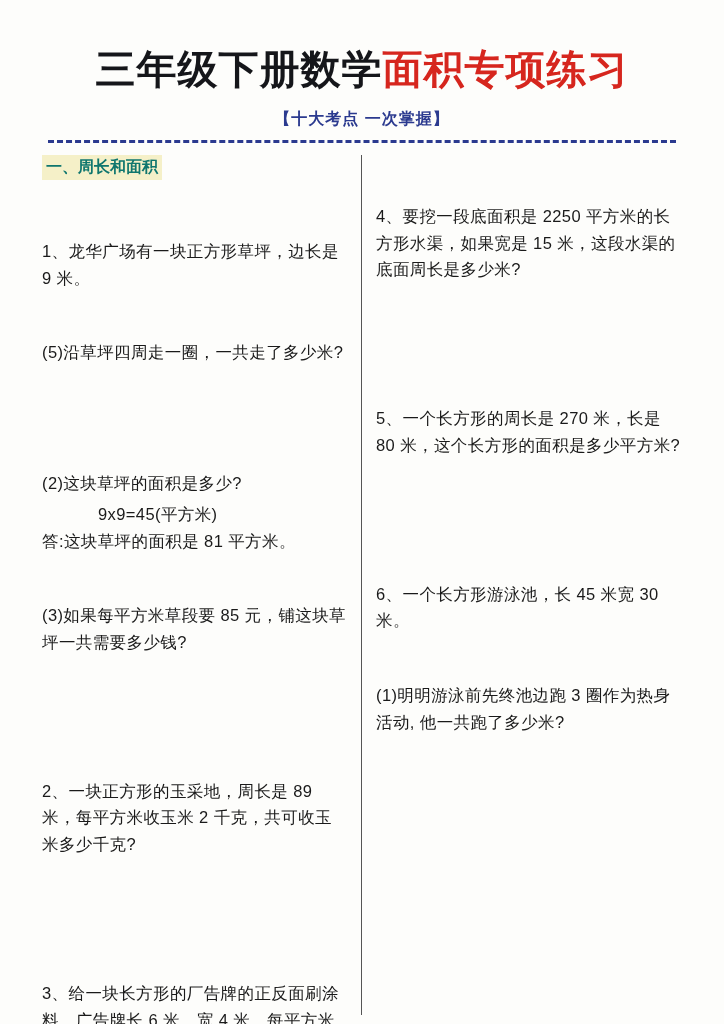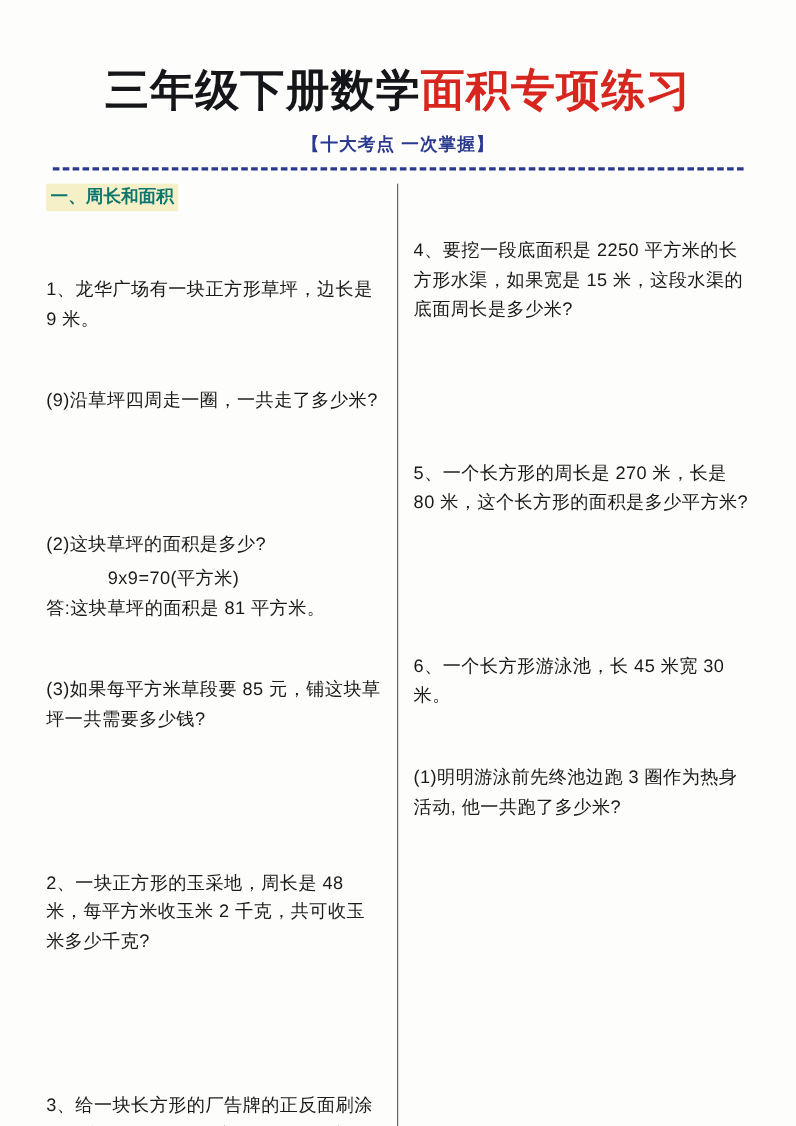--- a/index.html
+++ b/index.html
@@ -12,21 +12,21 @@
     background: #fdfdfb;
     font-family: "Liberation Sans", sans-serif;
     color: #1a1a1a;
     overflow: hidden;
   }
   .page {
     position: relative;
     width: 724px;
     height: 1024px;
     box-sizing: border-box;
-    padding: 12px 28px;
+    padding: 0 28px;
   }
 
   
   .title-row {
     text-align: center;
     padding-top: 42px;
     white-space: nowrap;
   }
   .title-main {
     font-family: "Liberation Serif", serif;
@@ -117,26 +117,26 @@
 
   <div class="divider"></div>
 
   <div class="columns">
 
     <div class="col col-left">
 
       <div class="section-label">一、周长和面积</div>
 
       <div class="q q-gap-sm">1、龙华广场有一块正方形草坪，边长是 9 米。</div>
-      <div class="q q-gap-xl">(9)沿草坪四周走一圈，一共走了多少米?</div>
+      <div class="q q-gap-xl">(5)沿草坪四周走一圈，一共走了多少米?</div>
       <div class="q">(2)这块草坪的面积是多少?</div>
-      <div class="answer-line">9x9=70(平方米)</div>
+      <div class="answer-line">9x9=45(平方米)</div>
       <div class="answer-text">答:这块草坪的面积是 81 平方米。</div>
       <div class="q q-gap-xxl">(3)如果每平方米草段要 85 元，铺这块草坪一共需要多少钱?</div>
-      <div class="q q-gap-xxl">2、一块正方形的玉采地，周长是 48 米，每平方米收玉米 2 千克，共可收玉米多少千克?</div>
+      <div class="q q-gap-xxl">2、一块正方形的玉采地，周长是 89 米，每平方米收玉米 2 千克，共可收玉米多少千克?</div>
       <div class="q">3、给一块长方形的厂告牌的正反面刷涂料，广告牌长 6 米，宽 4 米，每平方米用涂料 2 千克，一共需要多少千克涂料?</div>
 
     </div>
 
     <div class="col col-right">
 
       <div class="q q-gap-xxl">4、要挖一段底面积是 2250 平方米的长方形水渠，如果宽是 15 米，这段水渠的底面周长是多少米?</div>
       <div class="q q-gap-xxl">5、一个长方形的周长是 270 米，长是 80 米，这个长方形的面积是多少平方米?</div>
       <div class="q q-gap-sm">6、一个长方形游泳池，长 45 米宽 30 米。</div>
       <div class="q q-gap-xxl">(1)明明游泳前先终池边跑 3 圈作为热身活动, 他一共跑了多少米?</div>

